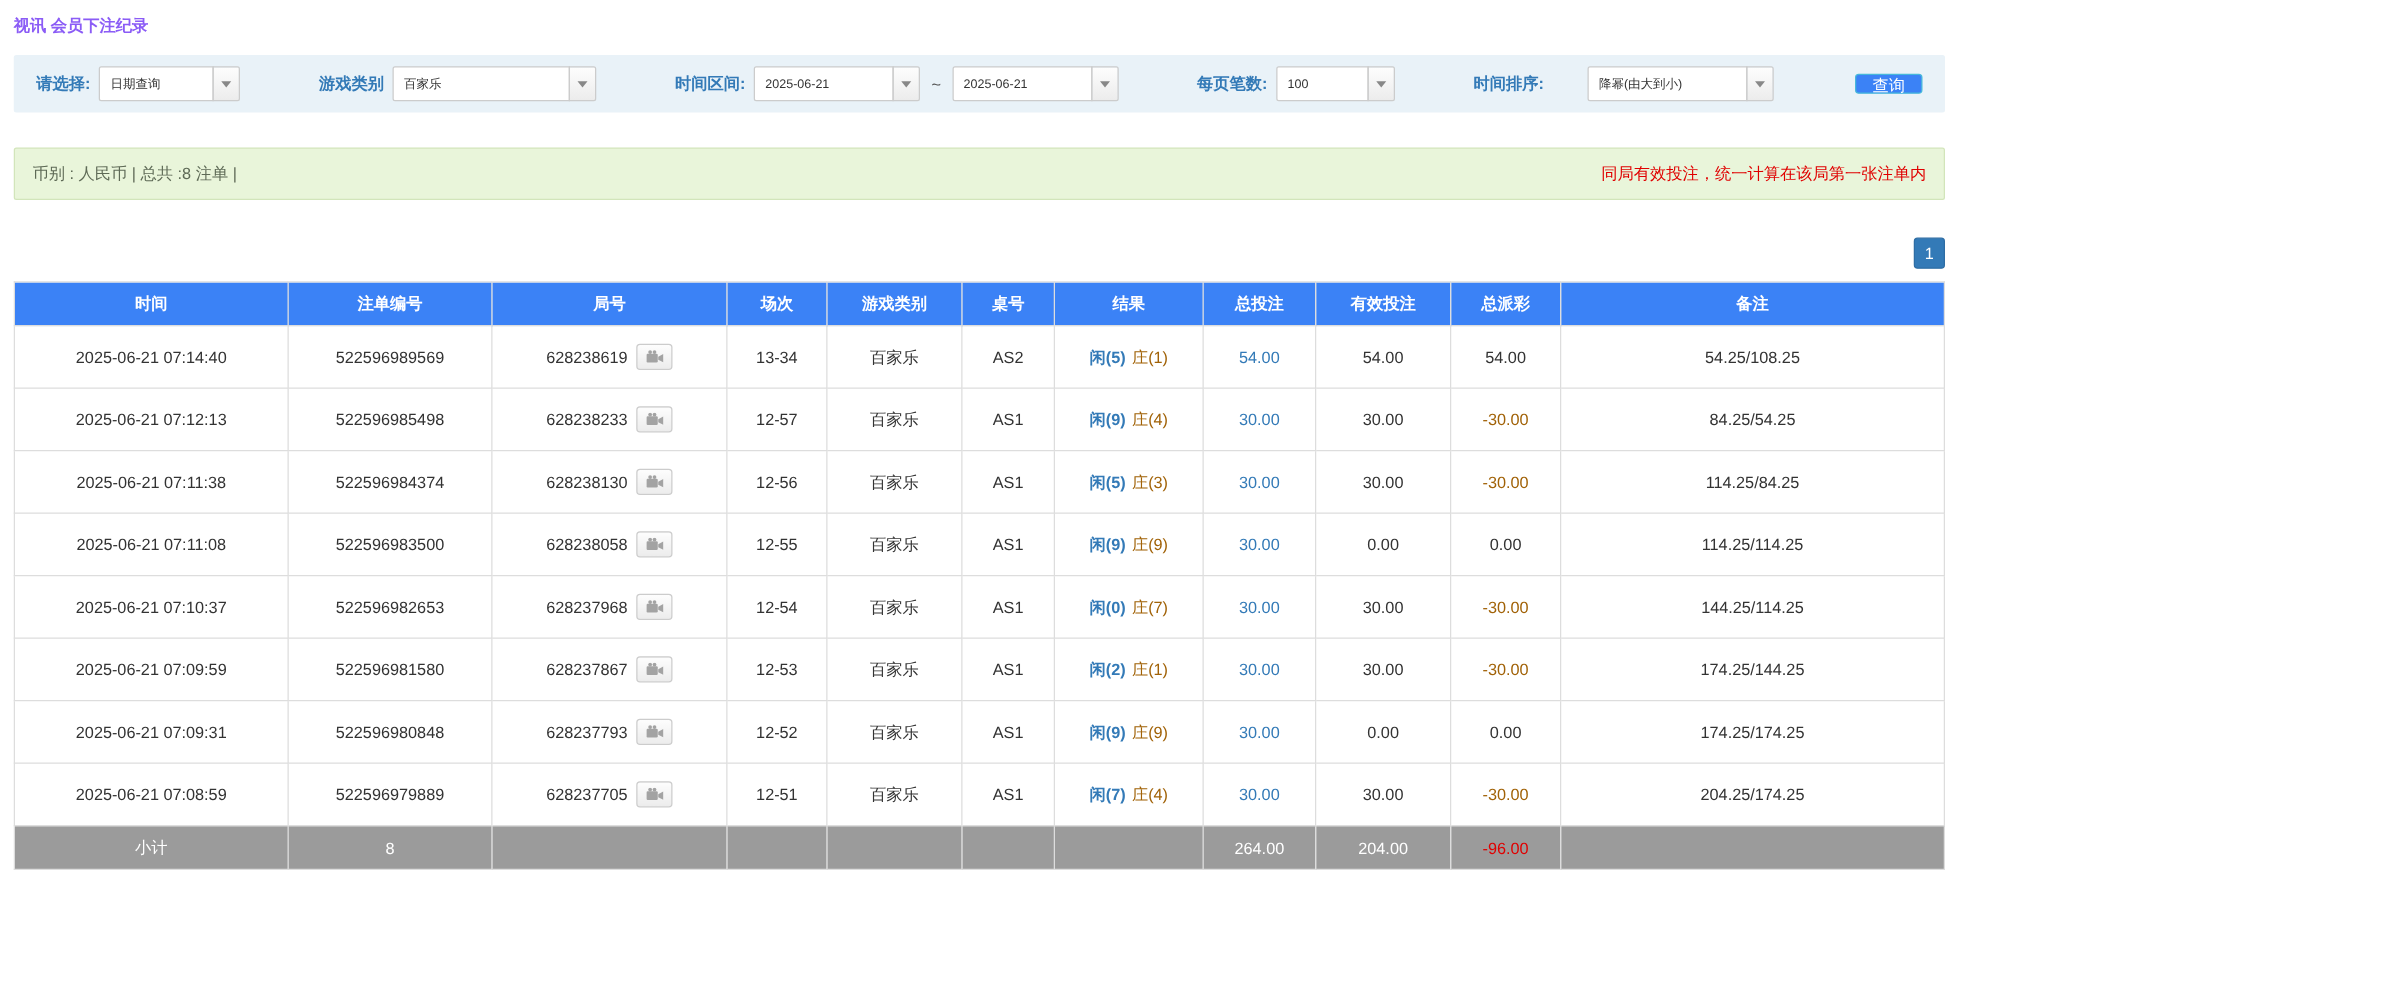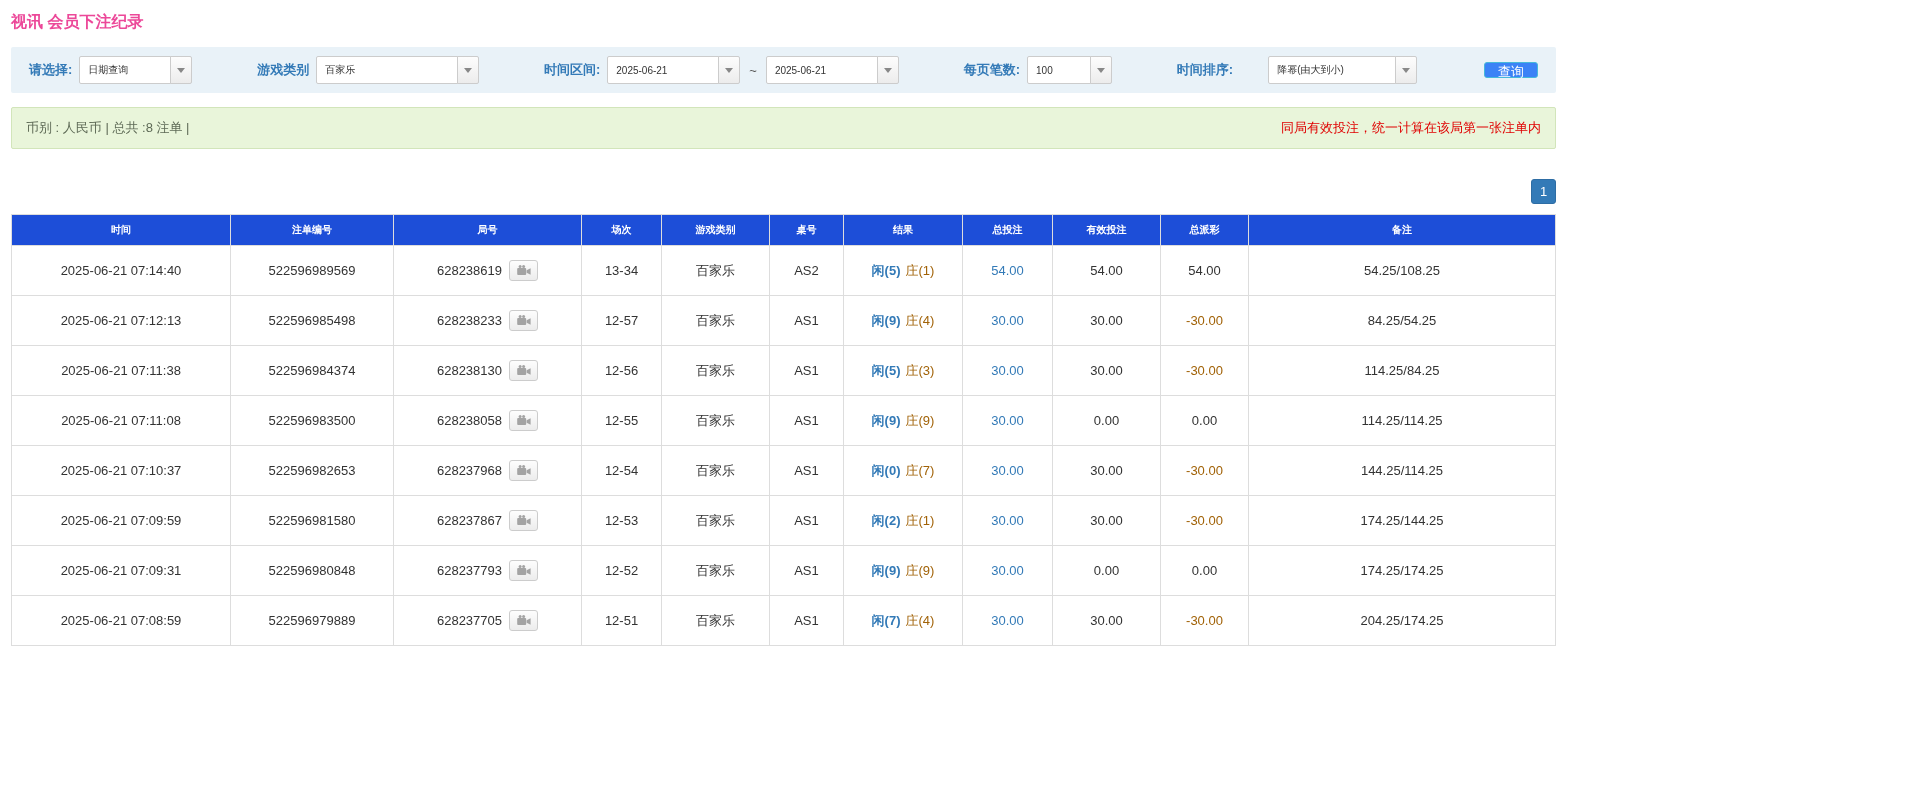--- a/index.html
+++ b/index.html
@@ -5,23 +5,23 @@
   * { box-sizing: border-box; }
   body {
     margin: 0;
     background: #fff;
     font-family: "Liberation Sans", "DejaVu Sans", sans-serif;
     color: #333;
   }
   .page { width: 1545px; margin: 0 0 40px 11px; padding-top: 6px; }
 
   .page-title {
-    font-size: 16px;
+    font-size: 13px;
     font-weight: 600;
-    color: #ec4899;
+    color: #8b5cf6;
     margin: 6px 0 14px 0;
   }
 
   
   .filter-bar {
     display: flex;
     align-items: center;
     gap: 10px;
     background: #e9f2f8;
     padding: 9px 18px;
@@ -55,21 +55,21 @@
   }
   .caret {
     width: 0; height: 0;
     border-left: 4px solid transparent;
     border-right: 4px solid transparent;
     border-top: 5px solid #888;
   }
   .w-qtype    { width: 92px; }
   .w-game     { width: 142px; }
   .w-date     { width: 112px; }
-  .w-pagesize { width: 64px; }
+  .w-pagesize { width: 74px; }
   .w-sort     { width: 128px; margin-left: 28px; }
 
   .btn-search {
     height: 16px;
     padding: 0 13px;
     background: #3b82f6;
     border: 1px solid #46b8da;
     color: #fff;
     font-size: 13px;
     border-radius: 3px;
@@ -79,21 +79,21 @@
 
   
   .summary-bar {
     display: flex;
     justify-content: space-between;
     align-items: center;
     background: #e9f5da;
     border: 1px solid #d2e5ba;
     border-radius: 2px;
     padding: 11px 14px;
-    margin-top: 14px;
+    margin-top: 28px;
     font-size: 13px;
   }
   .summary-left { color: #5e6a56; }
   .summary-right { color: #e00000; }
 
   
   .pagination { display: flex; justify-content: flex-end; margin: 30px 0 10px 0; }
   .page-btn {
     min-width: 25px; height: 25px;
     padding: 0 7px;
@@ -102,27 +102,27 @@
     color: #fff;
     font-size: 13px;
     display: flex; align-items: center; justify-content: center;
     border-radius: 3px;
     cursor: pointer;
   }
 
   
   table { width: 100%; border-collapse: collapse; font-size: 13px; table-layout: fixed; }
   thead th {
-    background: #1d4ed8;
+    background: #3b82f6;
     color: #fff;
     font-weight: bold;
     padding: 8px 4px;
     border: 1px solid #ddd;
     text-align: center;
-    font-size: 10px;
+    font-size: 13px;
   }
   tbody td {
     border: 1px solid #ddd;
     padding: 14px 6px;
     text-align: center;
     color: #333;
     background: #fff;
     overflow: hidden;
   }
   .blue { color: #337ab7; font-weight: bold; }
@@ -490,16 +490,29 @@
     </td>
     <td>
       <span class="link-blue">30.00</span>
     </td>
     <td>30.00</td>
     <td class="red">-30.00</td>
     <td>204.25/174.25</td>
   </tr>
 </tbody>
     <tfoot>
+      <tr class="foot">
+        <td>小计</td>
+        <td>8</td>
+        <td></td>
+        <td></td>
+        <td></td>
+        <td></td>
+        <td></td>
+        <td>264.00</td>
+        <td>204.00</td>
+        <td class="red">-96.00</td>
+        <td></td>
+      </tr>
     </tfoot>
   </table>
 
 </div>
 
 </body></html>

